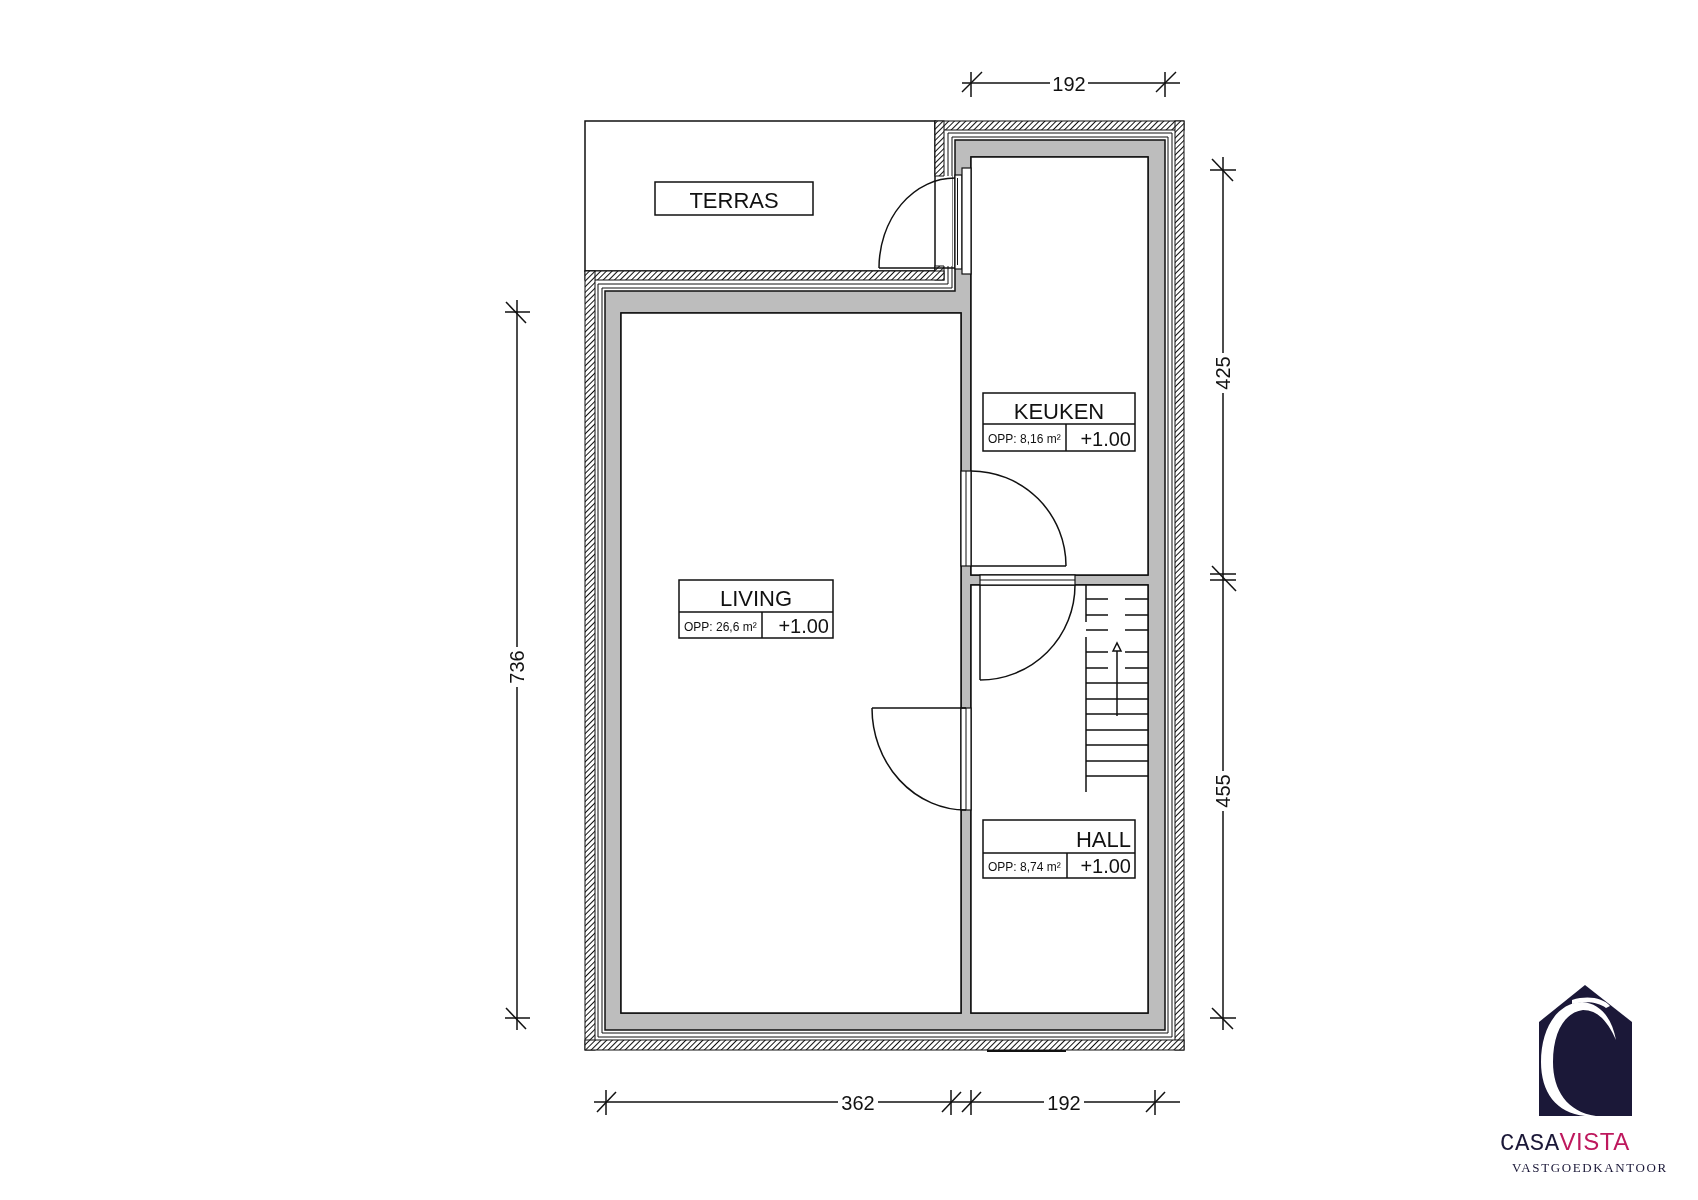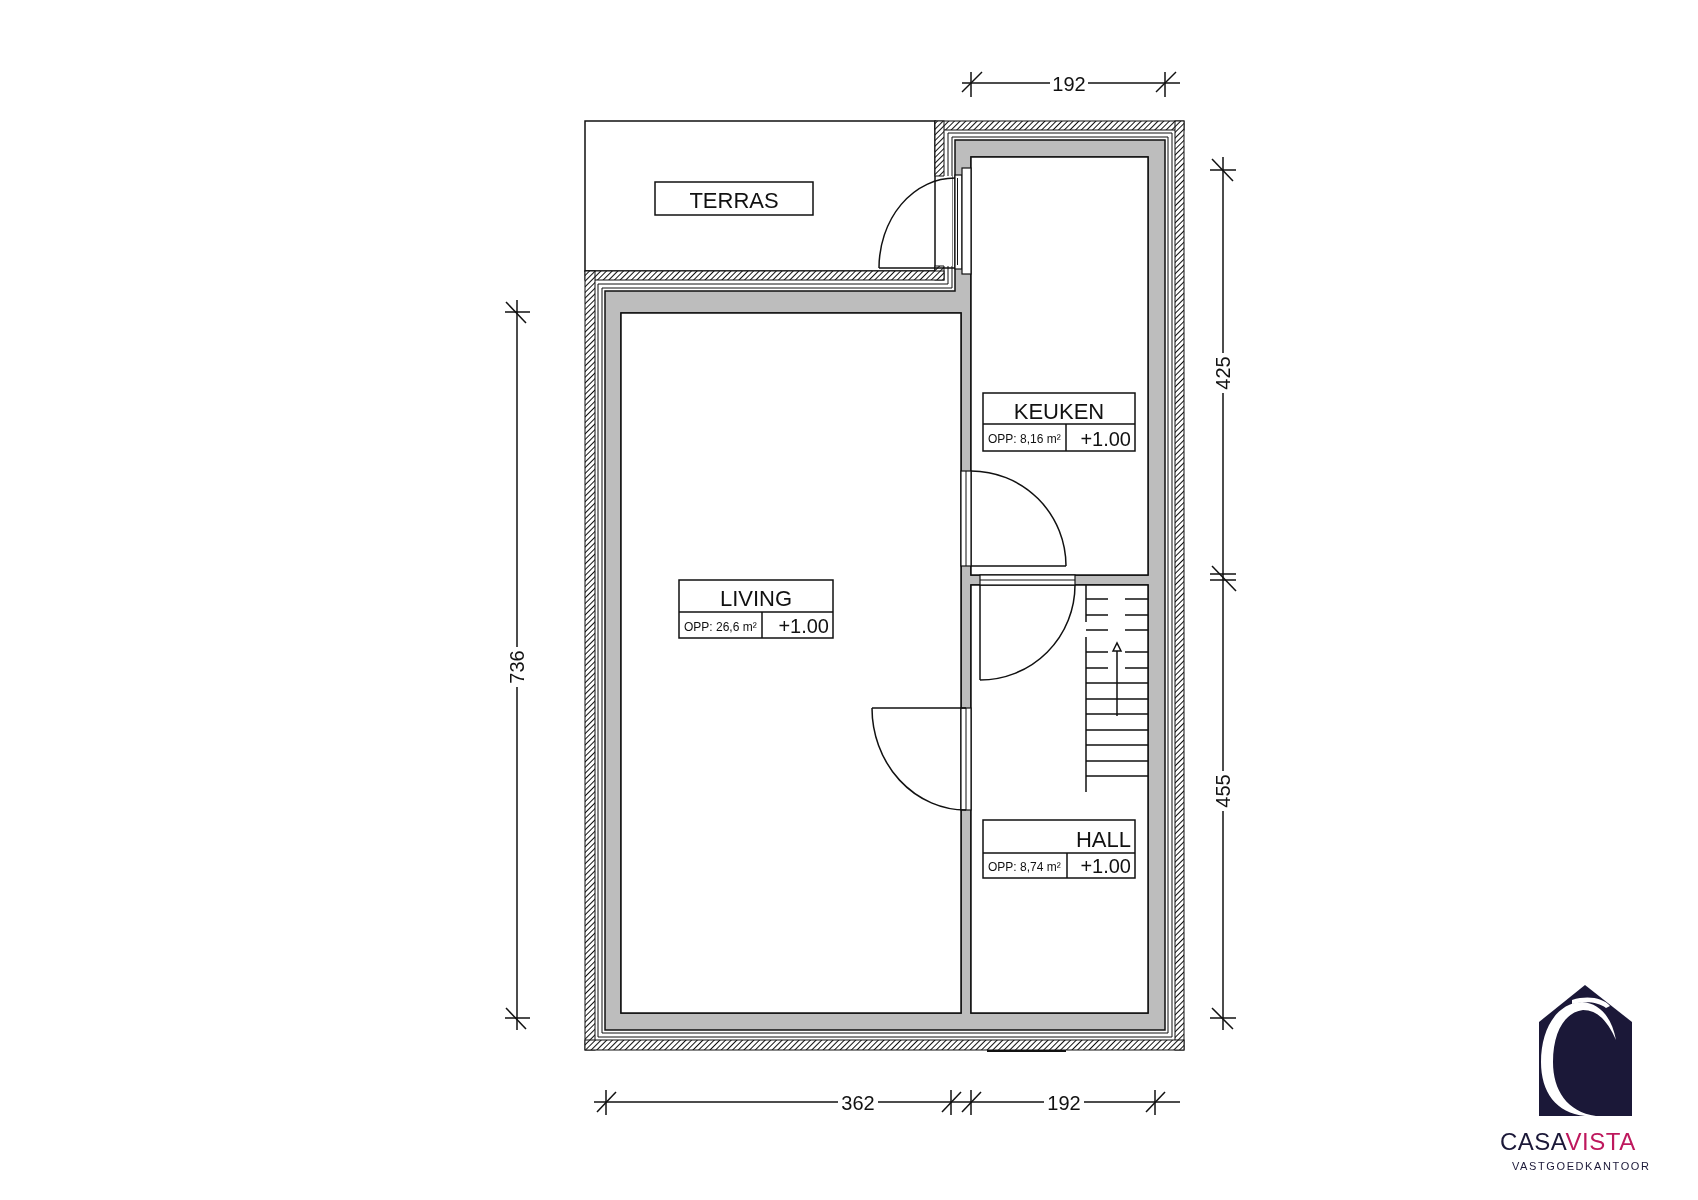--- a/index.html
+++ b/index.html
@@ -1,23 +1,23 @@
 <!DOCTYPE html>
 <html><head>
 <meta charset="utf-8">
 <style>
   html,body{margin:0;padding:0;background:#ffffff;}
   body{width:1698px;height:1200px;position:relative;overflow:hidden;font-family:"Liberation Sans",sans-serif;}
   svg{position:absolute;left:0;top:0;}
   .lbl{font-family:"Liberation Sans",sans-serif;fill:#111;}
   .nar{font-stretch:condensed;}
   .logo-text{position:absolute;left:1500px;top:1128px;width:160px;font-family:"Liberation Sans",sans-serif;font-size:24px;letter-spacing:0.5px;}
-  .logo-text .a{color:#1b1838;}
+  .logo-text .a{color:#1b1838;font-family:Liberation Mono, monospace;}
   .logo-text .b{color:#be185d;}
-  .logo-sub{position:absolute;left:1512px;top:1160px;font-family:Liberation Sans, sans-serif;font-size:11px;letter-spacing:1.6px;color:#1b1838;}
+  .logo-sub{position:absolute;left:1512px;top:1160px;font-family:Liberation Serif, serif;font-size:13px;letter-spacing:1.6px;color:#1b1838;}
 </style>
 </head>
 <body>
 
 <svg width="1698" height="1200" viewBox="0 0 1698 1200">
   <defs>
     <pattern id="hatch" patternUnits="userSpaceOnUse" width="4" height="4" patternTransform="rotate(45)">
       <rect width="4" height="4" fill="#fff"></rect>
       <line x1="0" y1="0" x2="0" y2="4" stroke="#111" stroke-width="2"></line>
     </pattern>

